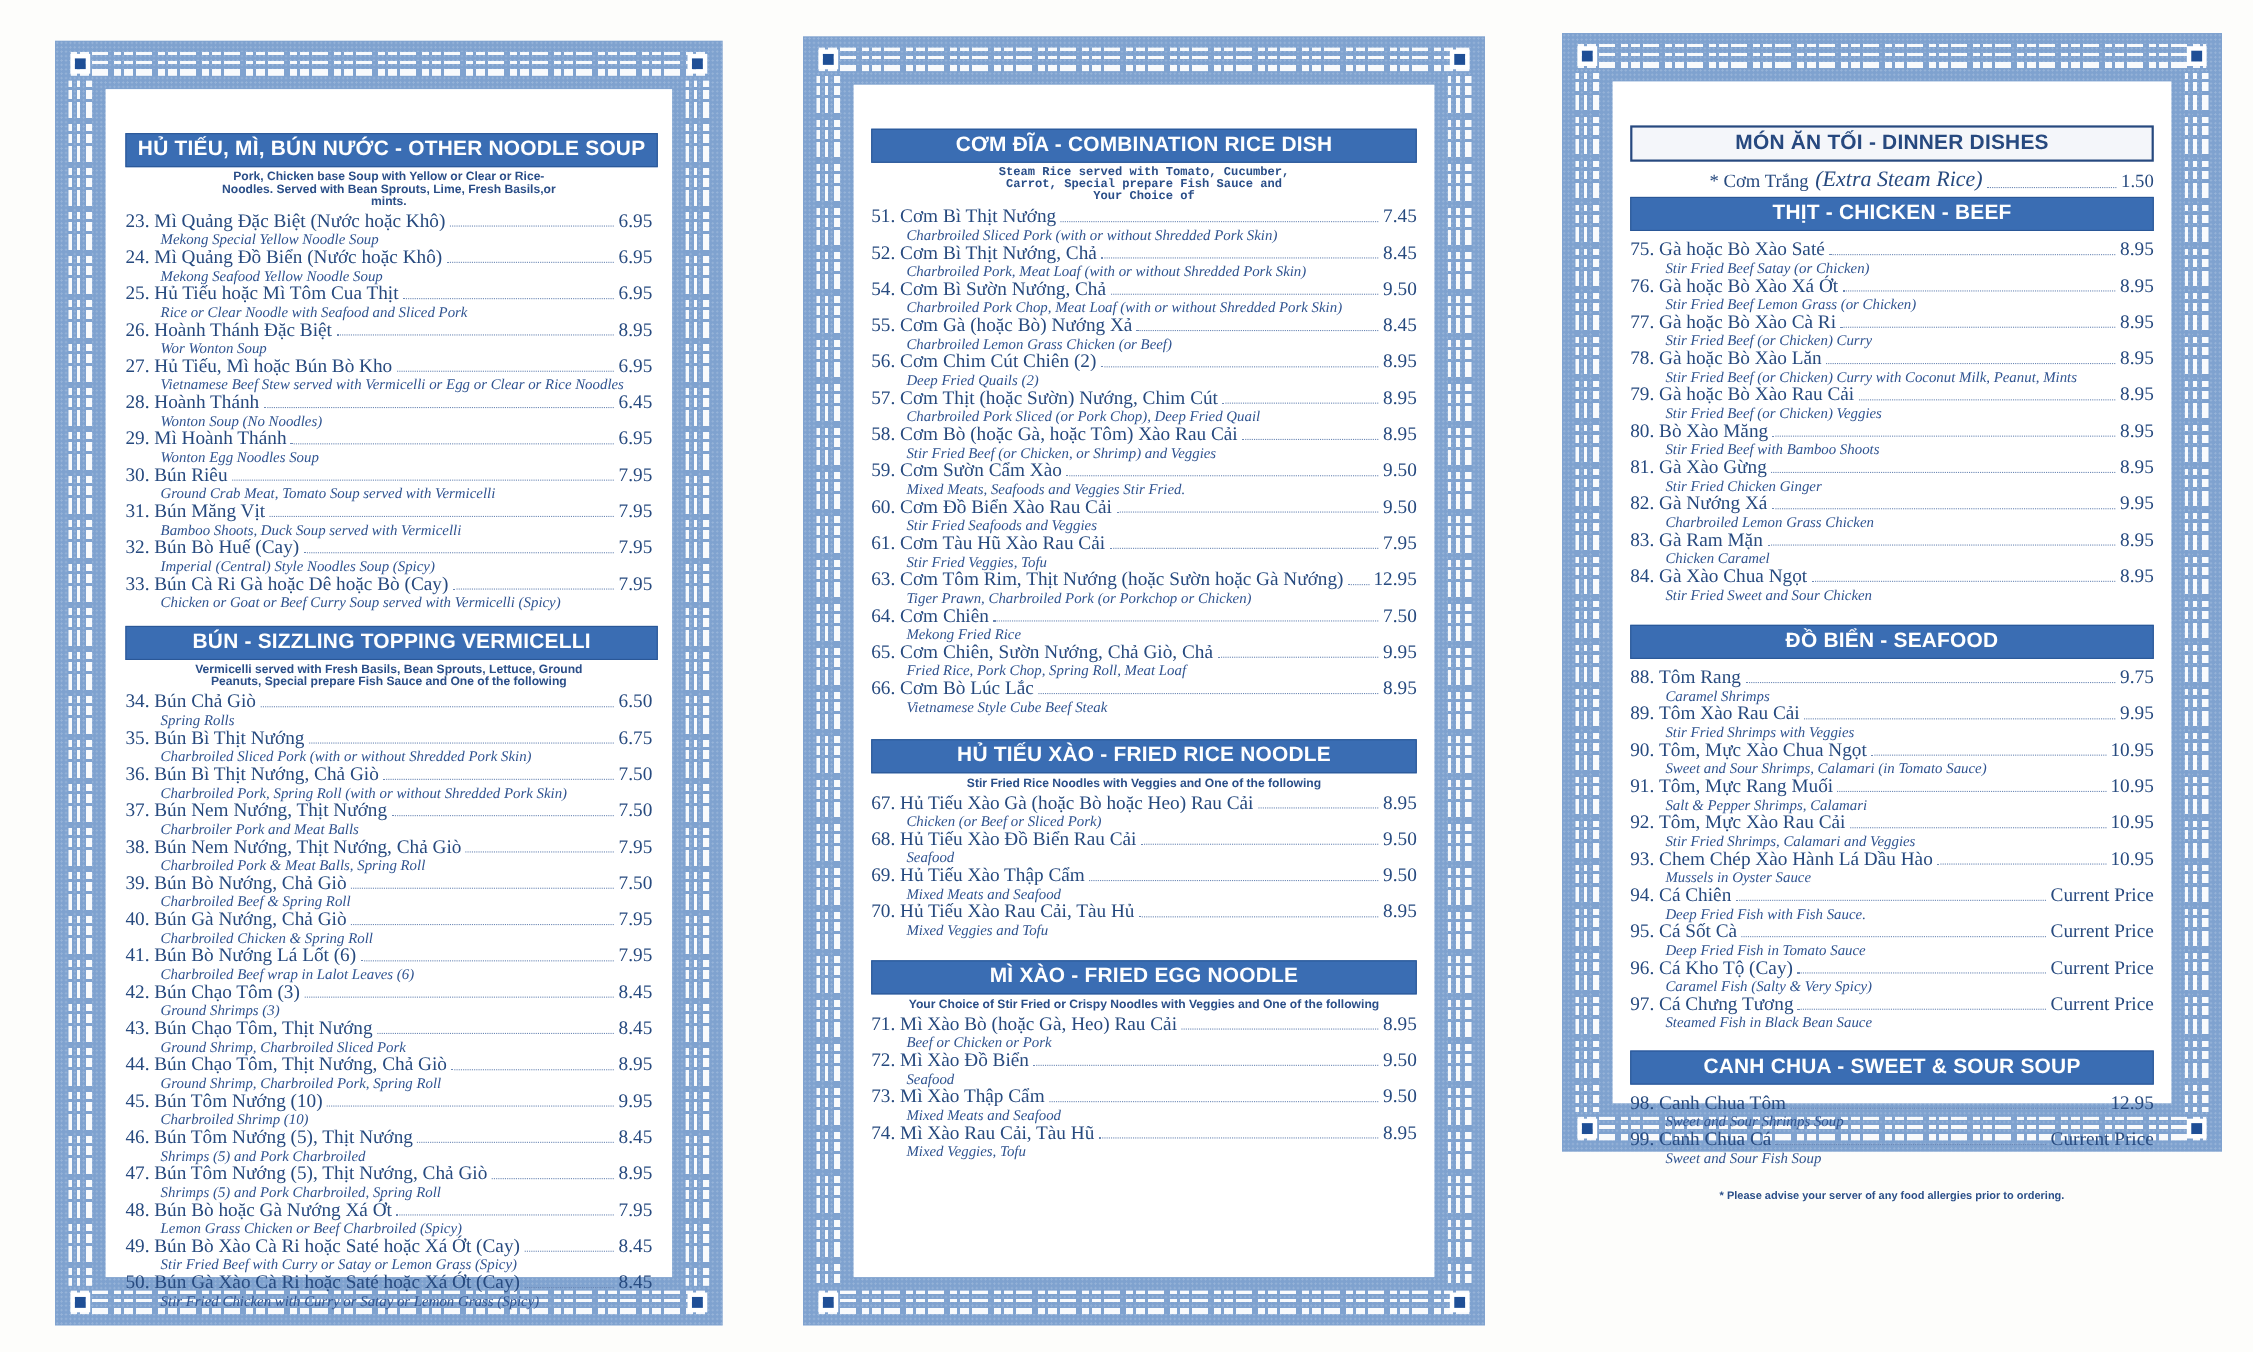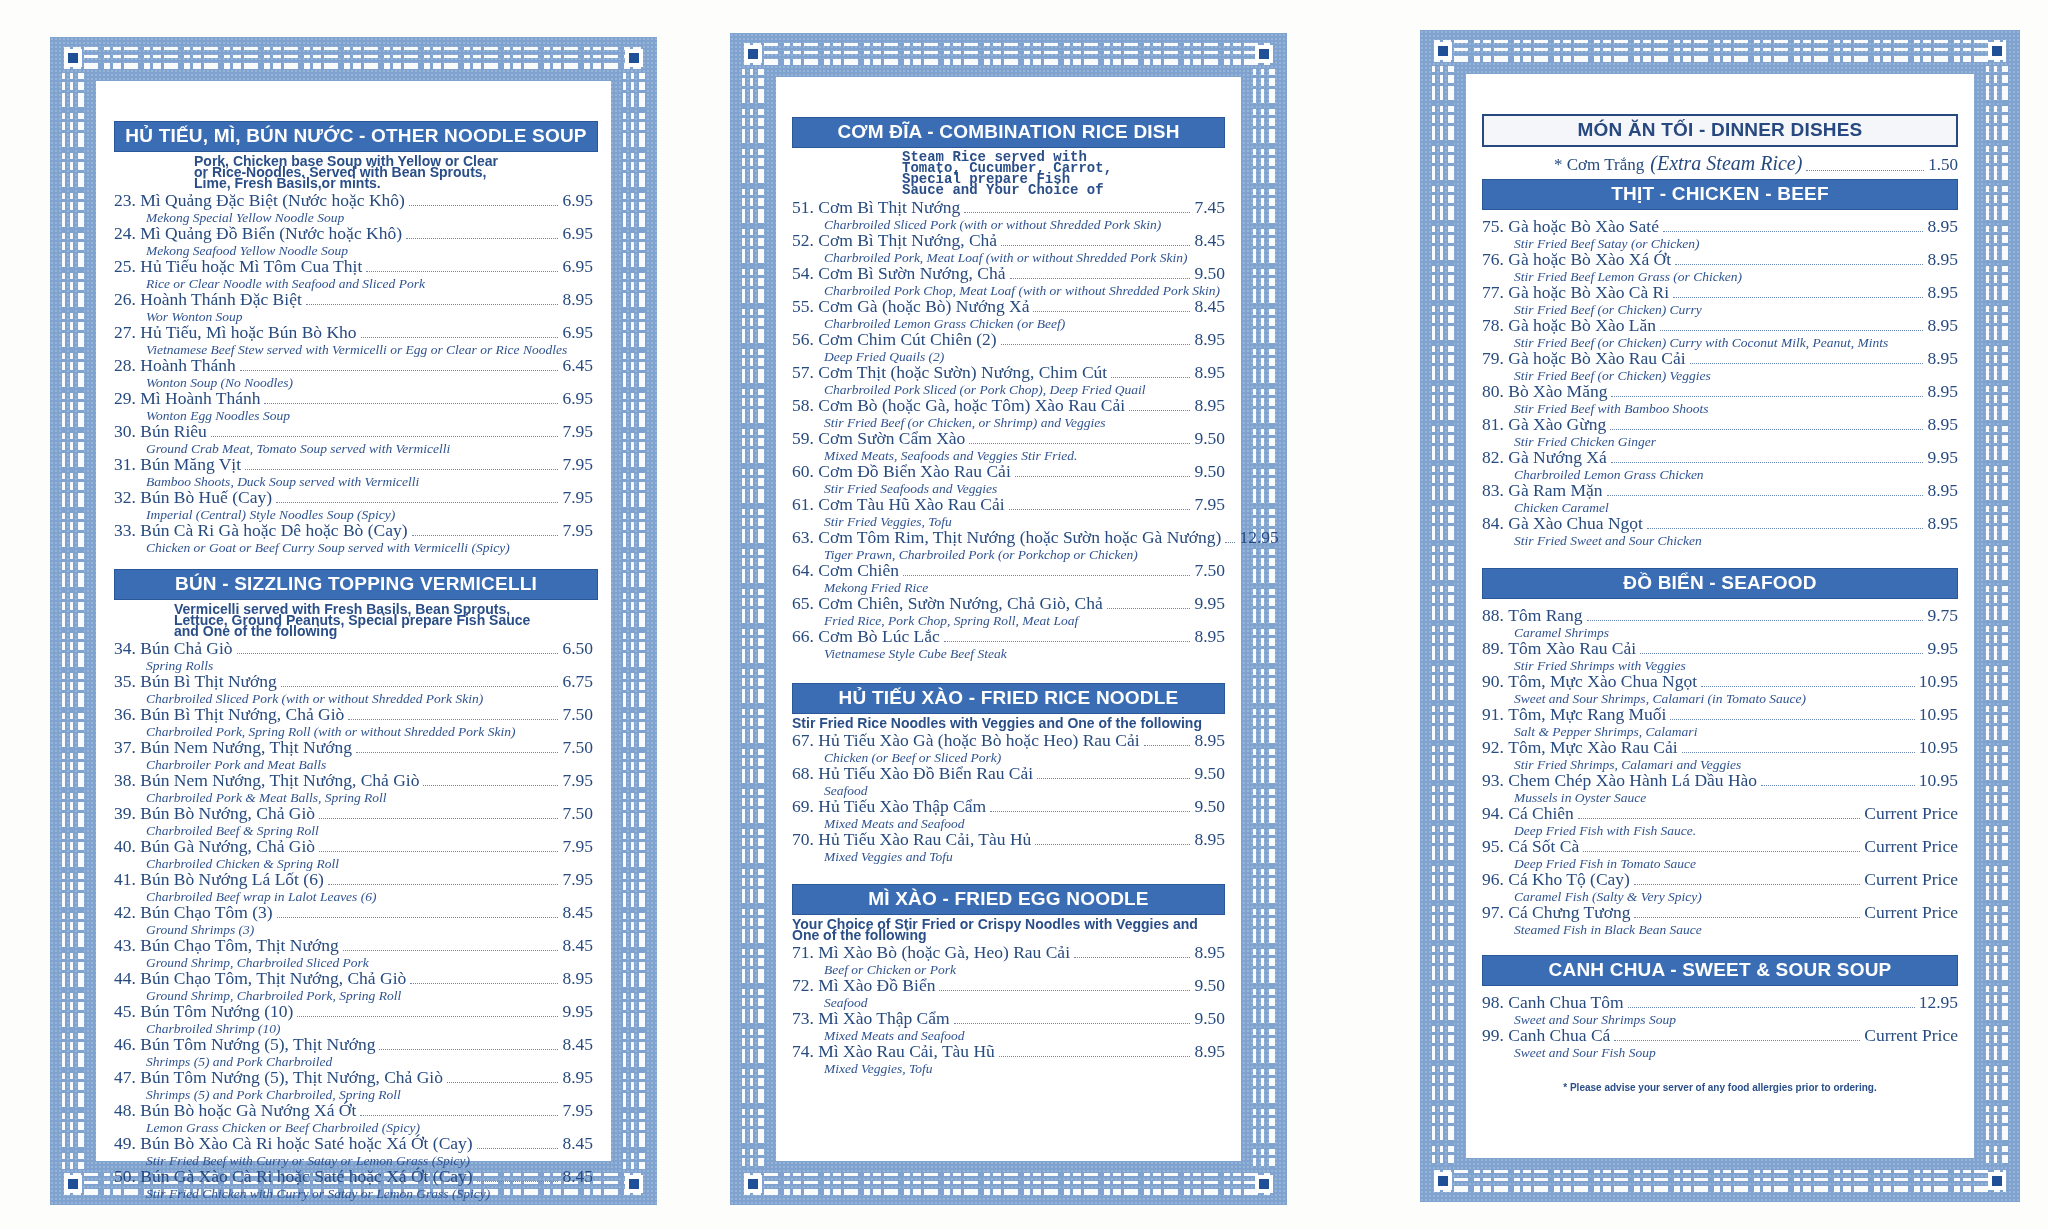--- a/index.html
+++ b/index.html
@@ -46,21 +46,21 @@
     margin:0 auto; background:#3a6db3; color:#ffffff;
     font-family:"Liberation Sans", "DejaVu Sans", sans-serif; font-weight:bold;
     text-align:center; font-size:19px; letter-spacing:0.2px;
     padding:3px 0 4px; border:1px solid #2a5797;
   }
   .section-header.outline {
     background:#f4f6fa; color:#27497f; border:2px solid #27497f;
   }
   .section-note {
     font-family:"Liberation Sans", "DejaVu Sans", sans-serif; font-weight:bold;
-    font-size:14px; color:#2a4e88; line-height:11px;
+    font-size:11px; color:#2a4e88; text-align:center; line-height:11px;
     margin:4px 0 3px;
   }
   .item { color:#274a7f; margin:0; }
   .item-line { display:flex; align-items:baseline; font-size:17.5px; line-height:17px; }
   .item-line .name { white-space:nowrap; }
   .item-line .dots { flex:1; border-bottom:1.5px dotted #6a86b3; margin:0 4px 4px; min-width:10px; }
   .item-line .price { white-space:nowrap; }
   .item-desc { font-style:italic; font-size:13.5px; line-height:15px; padding-left:32px; color:#2f5390; white-space:nowrap; }
   .footnote {
     font-family:"Liberation Sans", "DejaVu Sans", sans-serif; font-weight:bold;
@@ -200,21 +200,21 @@
           <div class="item-desc">Stir Fried Beef with Curry or Satay or Lemon Grass (Spicy)</div>
         </div>
         <div class="item">
           <div class="item-line"><span class="num">50.</span>&nbsp;<span class="name">Bún Gà Xào Cà Ri hoặc Saté hoặc Xá Ớt (Cay)</span><span class="dots"></span><span class="price">8.45</span></div>
           <div class="item-desc">Stir Fried Chicken with Curry or Satay or Lemon Grass (Spicy)</div>
         </div>
       </div>
   </div>
 </div>
 
-<div class="panel" style="left:730px; top:33px; width:557px; height:1172px;">
+<div class="panel" style="left:730px; top:33px; width:620px; height:1172px;">
   <div class="key-top"></div>
   <div class="key-bottom"></div>
   <div class="key-left"></div>
   <div class="key-right"></div>
   <div class="corner-dot" style="left:18px; top:16px;"></div>
   <div class="corner-dot" style="right:18px; top:16px;"></div>
   <div class="corner-dot" style="left:18px; bottom:16px;"></div>
   <div class="corner-dot" style="right:18px; bottom:16px;"></div>
   <div class="inner" style="padding-top:40px; padding-left:16px; padding-right:16px;">
     <div class="section-header">CƠM ĐĨA - COMBINATION RICE DISH</div>
@@ -315,21 +315,21 @@
           <div class="item-desc">Mixed Meats and Seafood</div>
         </div>
         <div class="item">
           <div class="item-line"><span class="num">74.</span>&nbsp;<span class="name">Mì Xào Rau Cải, Tàu Hũ</span><span class="dots"></span><span class="price">8.95</span></div>
           <div class="item-desc">Mixed Veggies, Tofu</div>
         </div>
       </div>
   </div>
 </div>
 
-<div class="panel" style="left:1420px; top:30px; width:600px; height:1172px;">
+<div class="panel" style="left:1420px; top:30px; width:600px; height:1017px;">
   <div class="key-top"></div>
   <div class="key-bottom"></div>
   <div class="key-left"></div>
   <div class="key-right"></div>
   <div class="corner-dot" style="left:18px; top:16px;"></div>
   <div class="corner-dot" style="right:18px; top:16px;"></div>
   <div class="corner-dot" style="left:18px; bottom:16px;"></div>
   <div class="corner-dot" style="right:18px; bottom:16px;"></div>
   <div class="inner" style="padding-top:40px; padding-left:16px; padding-right:16px;">
     <div class="section-header outline">MÓN ĂN TỐI - DINNER DISHES</div>

